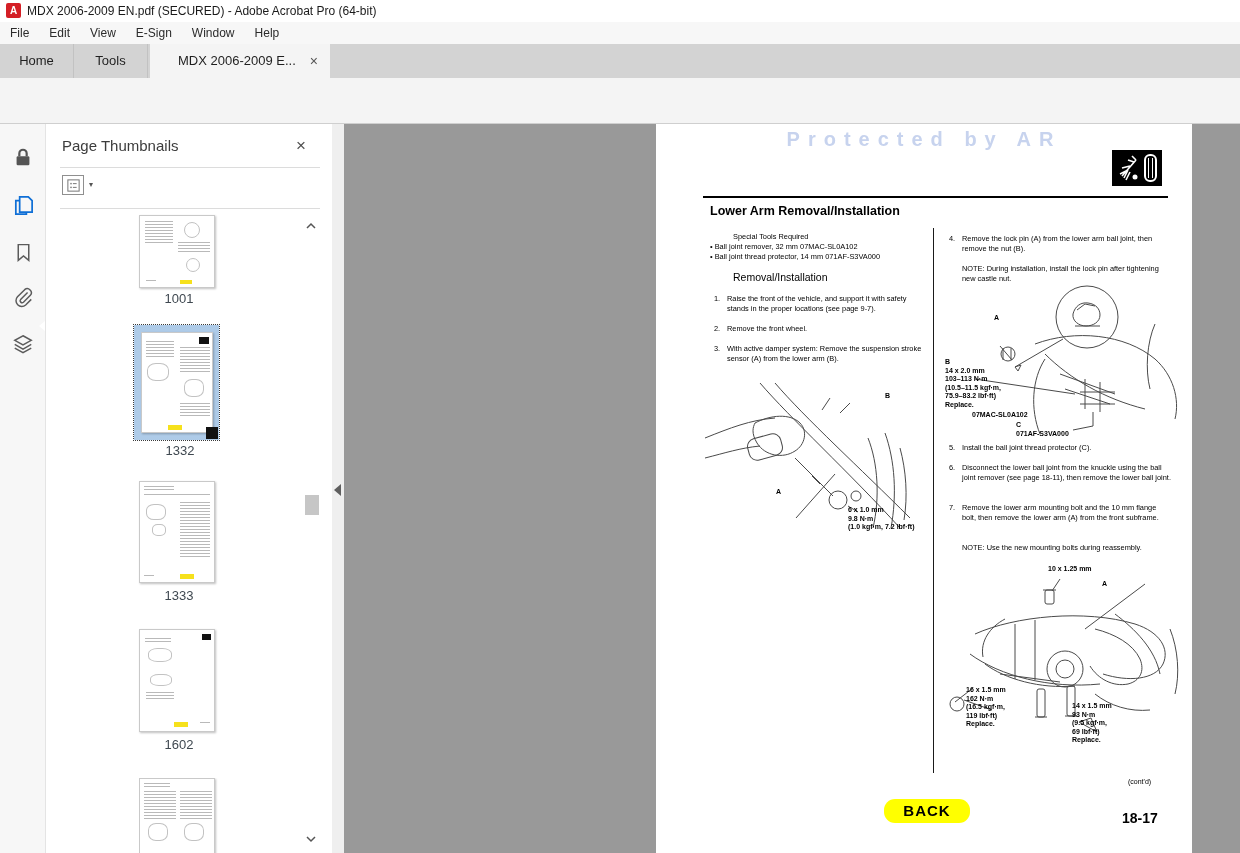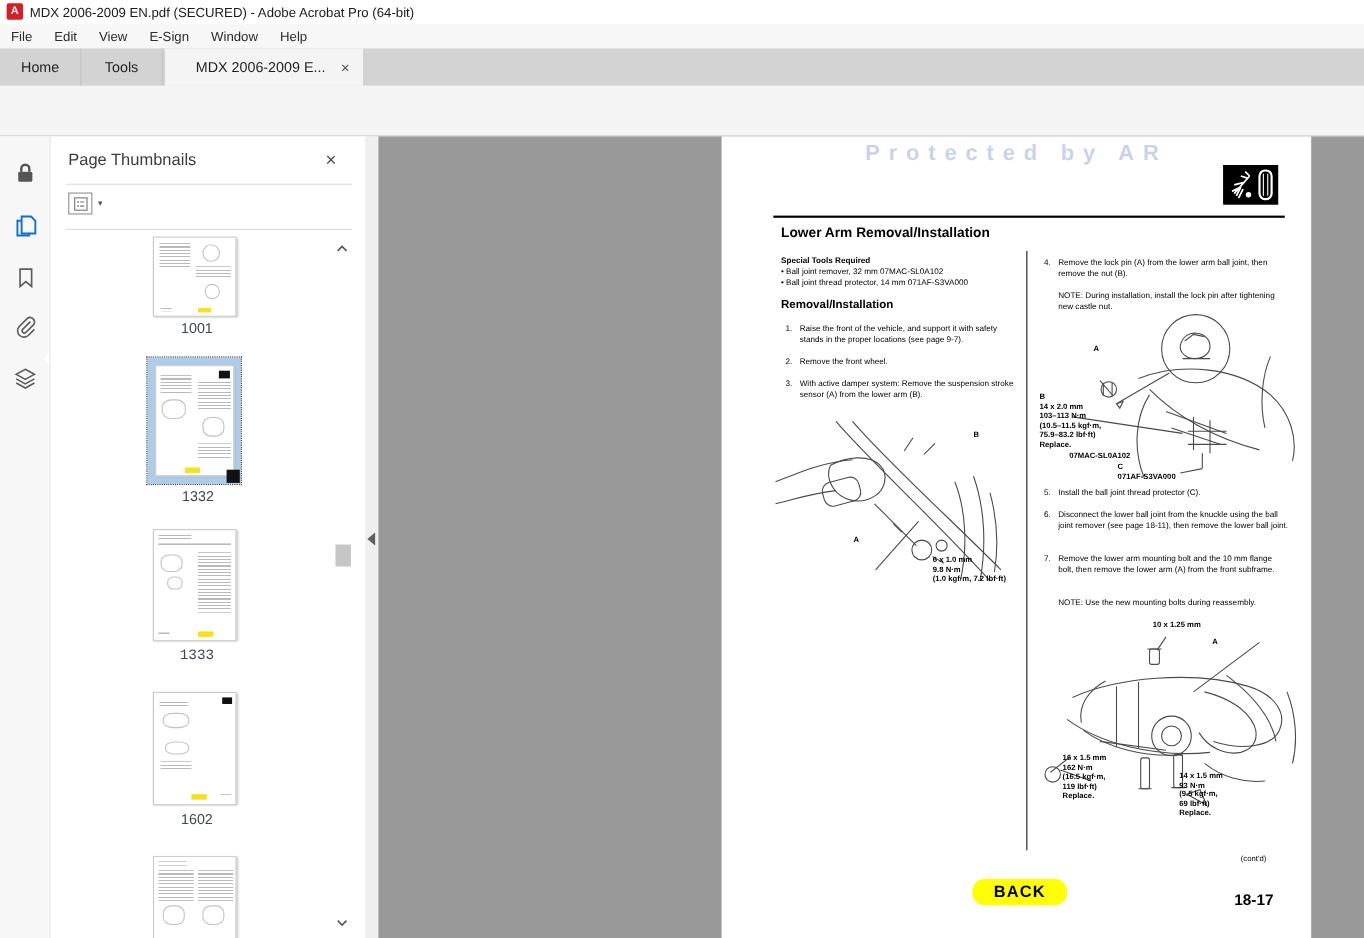--- a/index.html
+++ b/index.html
@@ -61,21 +61,21 @@
   #collapse-arrow { position:absolute; left:2px; top:360px; width:0; height:0;
     border-top:6px solid transparent; border-bottom:6px solid transparent; border-right:7px solid #5f5f5f; }
   
   #docarea { position:absolute; left:344px; top:124px; width:896px; height:729px; background:#999999; }
   #pdfpage { position:absolute; left:312px; top:0; width:536px; height:729px; background:#ffffff; color:#000; }
   #watermark { position:absolute; left:0; top:4px; width:536px; text-align:center; font-size:20px; letter-spacing:8px;
     color:#c7d3ee; font-weight:bold; }
   #chapter-icon { position:absolute; left:456px; top:26px; width:50px; height:36px; background:#000; }
   #page-rule { position:absolute; left:47px; top:72px; width:465px; height:2px; background:#000; }
   #doc-title { position:absolute; left:54px; top:80px; font-size:12.5px; font-weight:bold; }
-  .doc-b { font-weight:bold; }
+  .doc-b { font-weight:normal;margin-left:23px; }
   .doc-t { position:absolute; font-size:7.4px; line-height:9.6px; }
   .doc-step { position:absolute; font-size:7.4px; line-height:9.6px; width:210px; display:flex; }
   .doc-step .n { width:13px; flex:none; }
   .fig-label { position:absolute; font-size:7px; font-weight:bold; line-height:8.5px; }
   .pre { white-space:pre-line; }
   #col-divider { position:absolute; left:277px; top:104px; width:1px; height:545px; background:#1a1a1a; }
   .figsvg { position:absolute; }
   .figsvg path, .figsvg line, .figsvg circle, .figsvg ellipse, .figsvg rect { fill:none; stroke:#4a4a4a; stroke-width:1; }
   #back-btn { position:absolute; left:228px; top:675px; width:86px; height:24px; background:#ffff00; color:#000;
     font-size:15px; font-weight:bold; text-align:center; line-height:24px; letter-spacing:1px;border-radius:11px; }
@@ -318,21 +318,21 @@
   <div class="thumb-wrap" style="left:93px; top:357px; width:80px; height:125px;">
     <div class="thumb-page" style="left:0; top:0; width:76px; height:102px;">
       <div class="mini-lines" style="left:4px; top:4px; width:30px; height:5px;"></div>
       <div class="mini-lines" style="left:4px; top:12px; width:66px; height:3px;"></div>
       <div class="mini-sketch" style="left:6px; top:22px; width:20px; height:16px; border-radius:40%;"></div>
       <div class="mini-sketch" style="left:12px; top:42px; width:14px; height:12px; border-radius:40%;"></div>
       <div class="mini-lines" style="left:40px; top:20px; width:30px; height:55px;"></div>
       <div class="mini-yellow" style="left:40px; top:92px; width:14px; height:5px;"></div>
       <div class="mini-lines" style="left:4px; top:93px; width:10px; height:3px;"></div>
     </div>
-    <div class="thumb-label" style="top:107px;font-family:Liberation Mono, monospace;">1333</div>
+    <div class="thumb-label" style="top:107px;">1333</div>
   </div>
 
   <div class="thumb-wrap" style="left:93px; top:505px; width:80px; height:126px;">
     <div class="thumb-page" style="left:0; top:0; width:76px; height:103px;">
       <div class="mini-black" style="left:62px; top:4px; width:9px; height:6px;"></div>
       <div class="mini-lines" style="left:5px; top:8px; width:26px; height:4px;"></div>
       <div class="mini-sketch" style="left:8px; top:18px; width:24px; height:14px; border-radius:40%;"></div>
       <div class="mini-sketch" style="left:10px; top:44px; width:22px; height:12px; border-radius:40%;"></div>
       <div class="mini-lines" style="left:6px; top:62px; width:28px; height:8px;"></div>
       <div class="mini-yellow" style="left:34px; top:92px; width:14px; height:5px;"></div>

